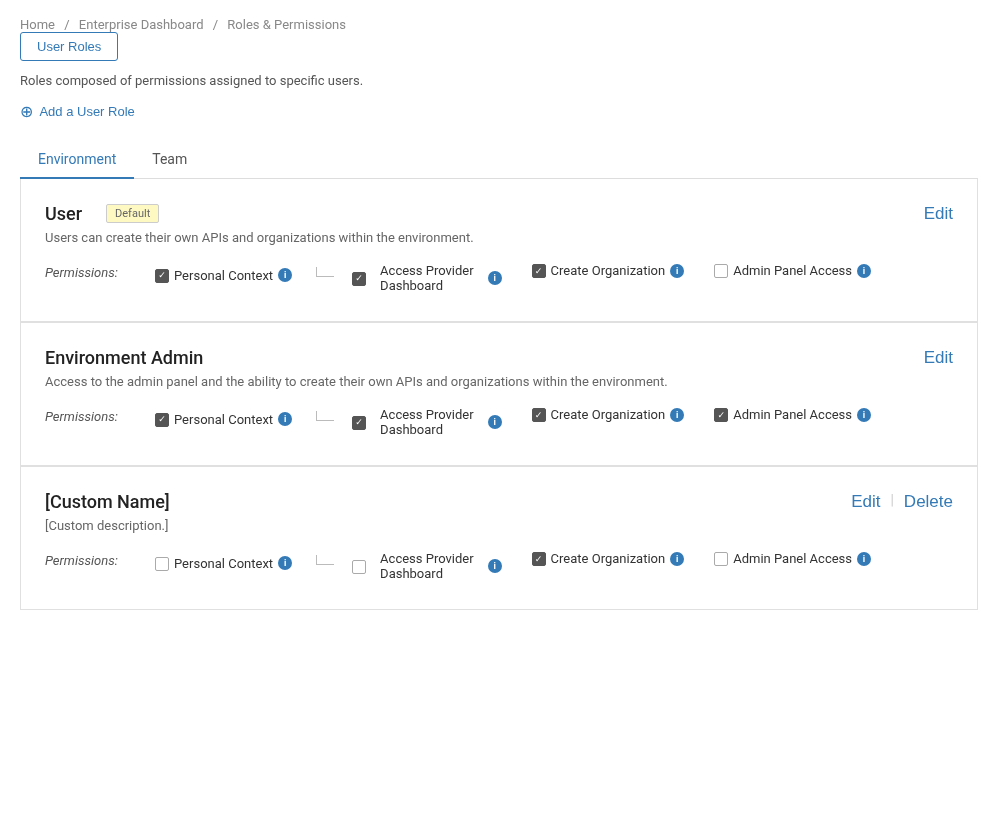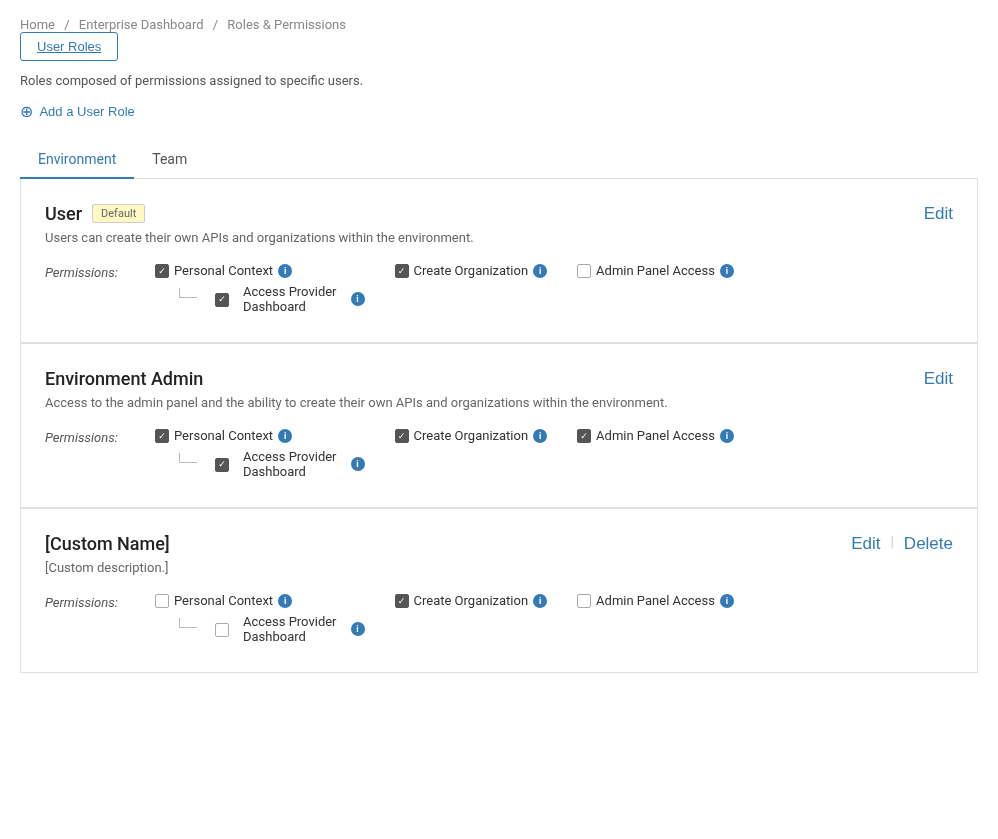--- a/index.html
+++ b/index.html
@@ -30,21 +30,20 @@
       background: #fff;
       cursor: pointer;
       font-size: 13px;
       border-radius: 3px;
       color: #555;
     }
     .tab-btn.active {
       border-color: #337ab7;
       color: #337ab7;
       background: #fff;
-      text-decoration: underline;
     }
 
     .subtitle {
       font-size: 13px;
       color: #555;
       margin-bottom: 14px;
     }
 
     .add-role-btn {
       display: flex;
@@ -94,21 +93,21 @@
 
     .role-header {
       display: flex;
       align-items: center;
       justify-content: space-between;
       margin-bottom: 6px;
     }
     .role-title-row {
       display: flex;
       align-items: center;
-      gap: 10px;
+      gap: 24px;
     }
     .role-name {
       font-size: 18px;
       font-weight: 500;
       color: #222;
     }
     .default-badge {
       background: #fef9c3;
       color: #666;
       font-size: 11px;
@@ -149,21 +148,21 @@
       padding-top: 2px;
       font-style: italic;
     }
     .permissions-grid {
       display: flex;
       align-items: flex-start;
       gap: 0;
     }
     .perm-item-col {
       display: flex;
-      flex-direction: column;
+      flex-direction: row;
     }
     .perm-main {
       display: flex;
       align-items: center;
       gap: 5px;
       margin-bottom: 6px;
     }
     .perm-sub {
       display: flex;
       align-items: center;

